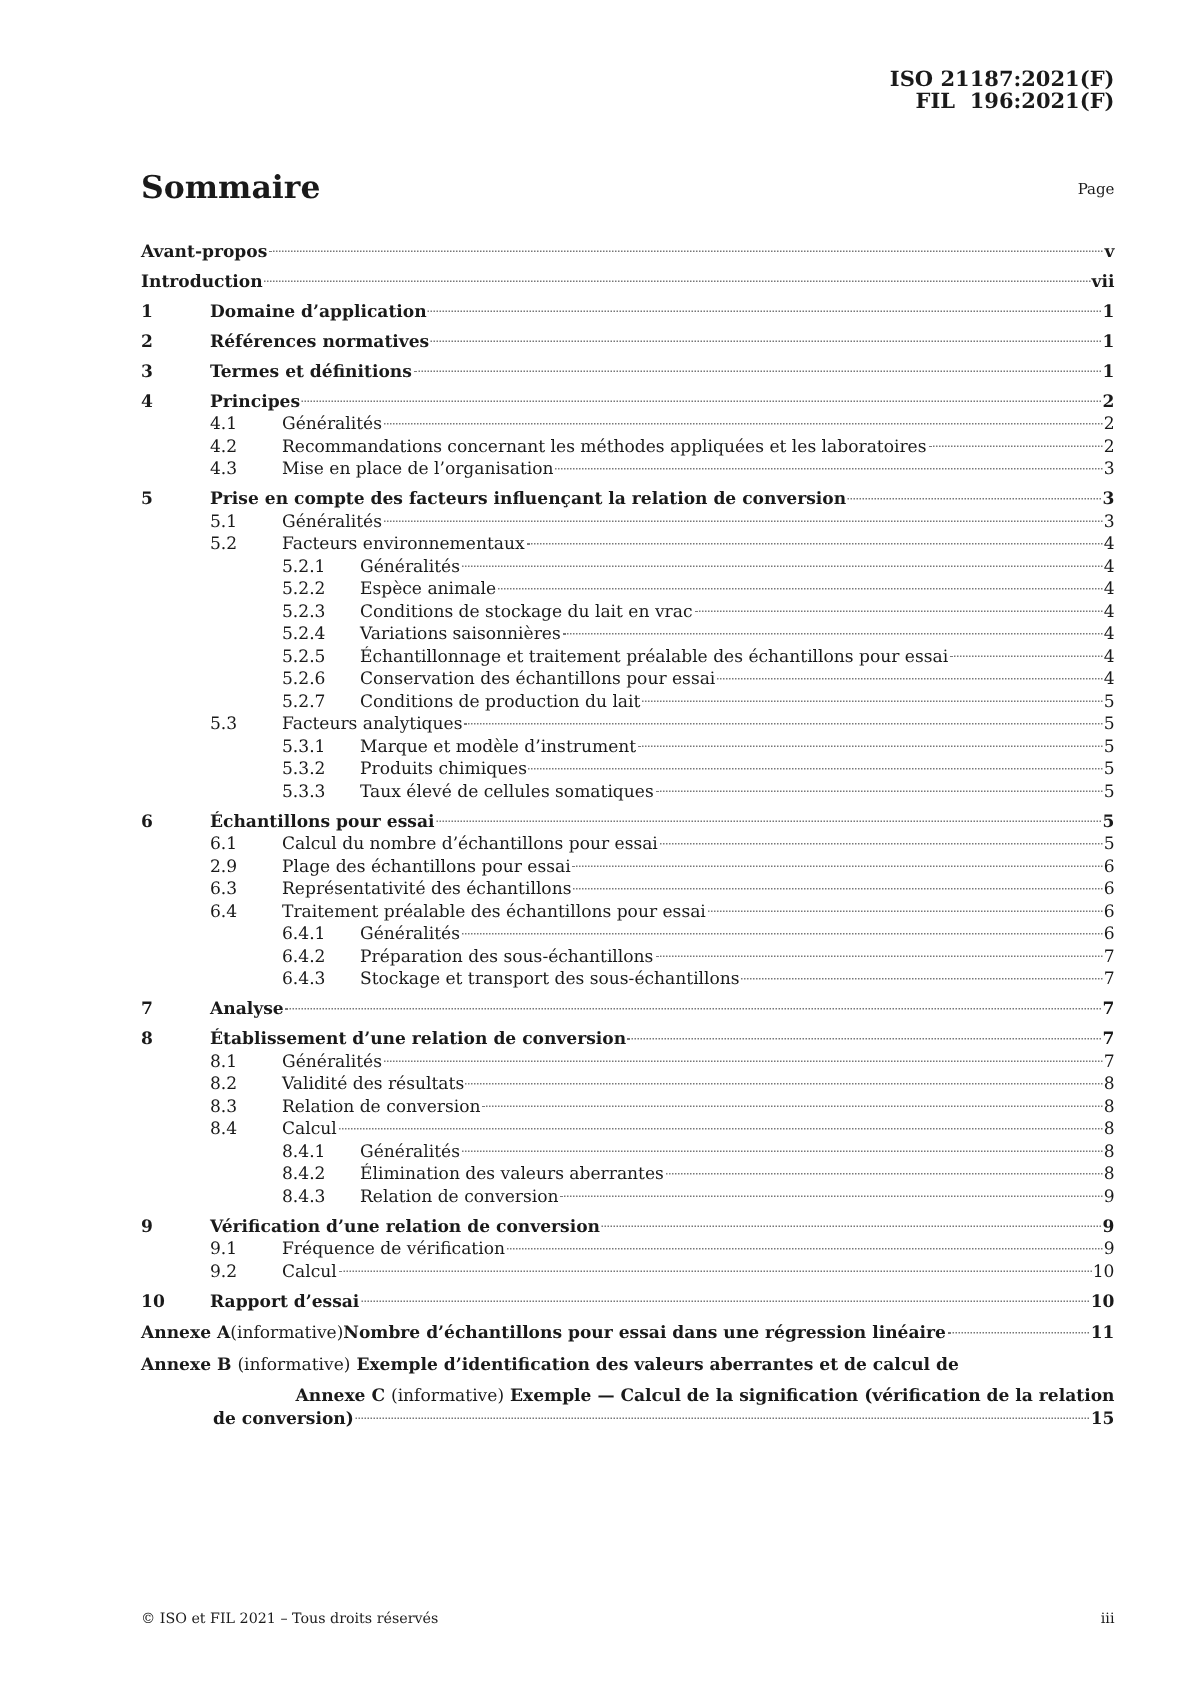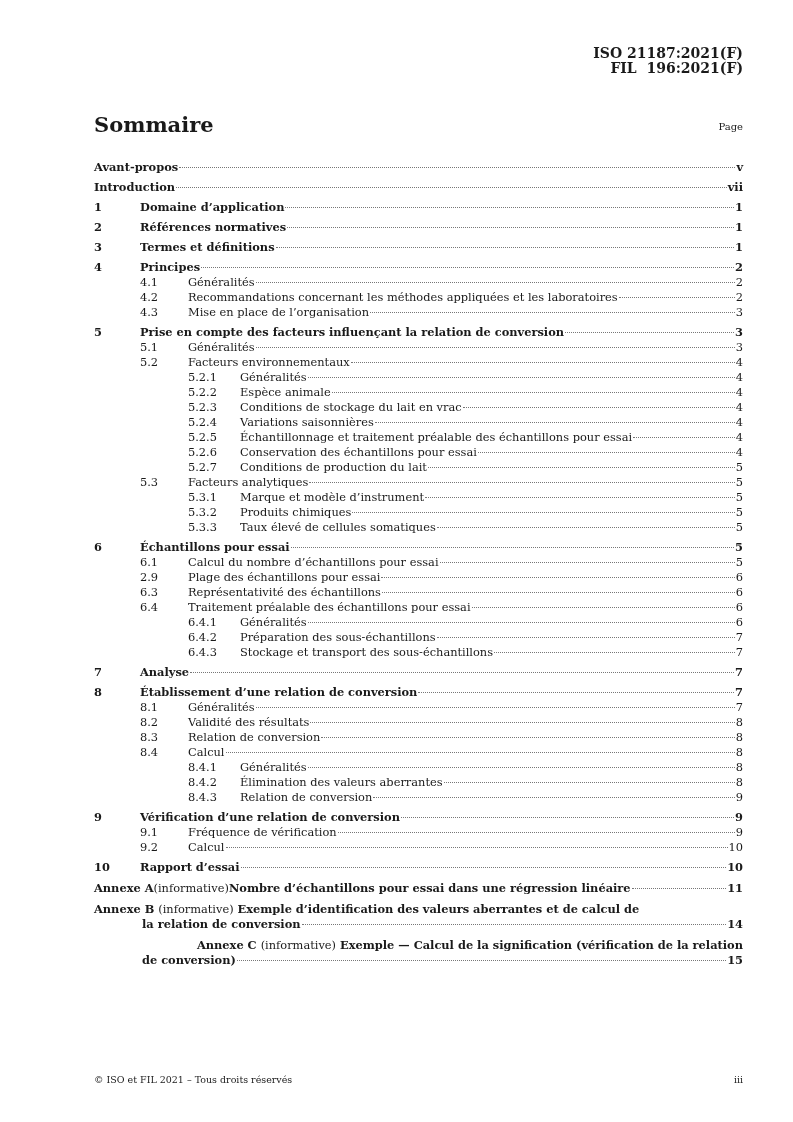--- a/index.html
+++ b/index.html
@@ -328,25 +328,20 @@
       <div class="row" style="font-weight: bold; white-space: nowrap; display: flex;">
         <span>Annexe A</span> 
         <span class="light">(informative)</span> 
         <span class="txt">Nombre d’échantillons pour essai dans une régression linéaire</span>
         <span class="leader"></span>
         <span class="pg">11</span>
       </div>
     </div>
     <div class="annex gap" style="margin-top: 6px;">
       <div class="annex-row" style="font-weight: bold; white-space: nowrap;"><span>Annexe B</span> <span class="light">(informative)</span> <span>Exemple d’identification des valeurs aberrantes et de calcul de</span></div>
-      <div class="annex-line2">
-        <span class="txt">la relation de conversion</span>
-        <span class="leader"></span>
-        <span class="pg">14</span>
-      </div>
     </div>
     <div class="annex gap" style="margin-top: 6px;">
       <div class="annex-row" style="font-weight: bold; white-space: nowrap; text-align: right;"><span>Annexe C</span> <span class="light">(informative)</span> <span>Exemple — Calcul de la signification (vérification de la relation</span></div>
       <div class="annex-line2">
         <span class="txt">de conversion)</span>
         <span class="leader"></span>
         <span class="pg">15</span>
       </div>
     </div>
   </div>

